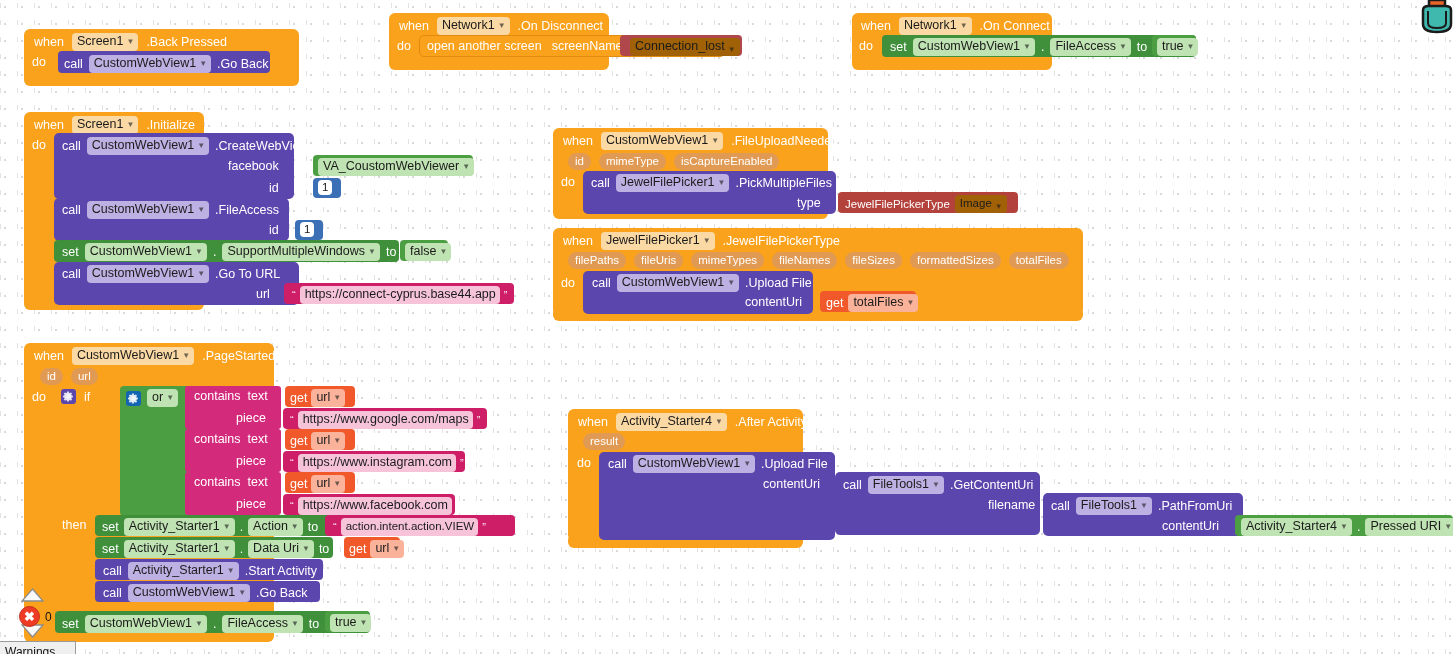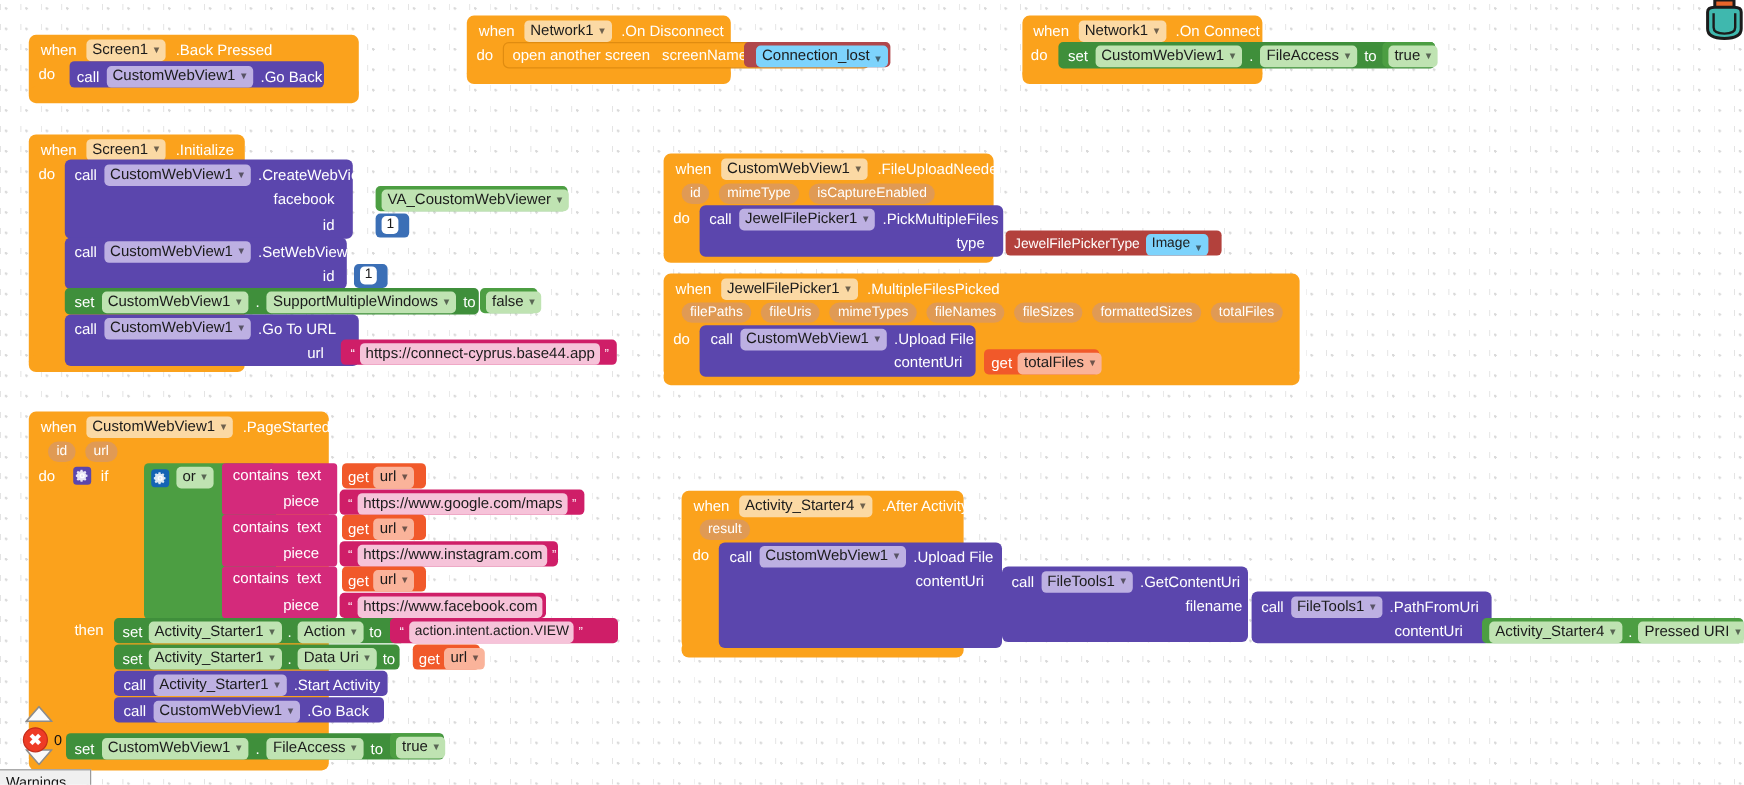--- a/index.html
+++ b/index.html
@@ -53,21 +53,21 @@
   .fld{
     display:inline-flex;align-items:center;gap:3px;
     border-radius:4px;padding:1px 4px 2px 5px;
     font-size:12.5px;line-height:15px;color:#1b1b1b;
   }
   .fld .cara{font-size:8px;line-height:8px;opacity:.62;}
   .f-orange{background:#FBD9A4;}
   .f-purple{background:#BDB0E2;}
   .f-green{background:#BFE3B2;}
   .f-pink{background:#F6C3D9;}
-  .f-red{background:#7dd3fc;align-items:flex-end;}
+  .f-red{background:#a16207;align-items:flex-end;}
   .f-salmon{background:#FAB39A;}
   .f-white{background:#ffffff;}
 
   .param{
     display:inline-block;background:#E09A54;color:#fff;border-radius:9px;
     padding:1px 7px 2px;font-size:11.5px;line-height:14px;
   }
 
   
   .gear{
@@ -235,21 +235,21 @@
       </span>
   </div>
 
   <div class="blk proc" style="left:54px;top:198px;width:235px;height:43px;"></div>
   <div class="row" style="left:62px;top:201px;gap:6px;">
     <span class="lbl">call</span>
     <span class="fld f-purple">
         <span>CustomWebView1</span>
         <span class="cara">▼</span>
       </span>
-    <span class="lbl">.SetWebView</span>
+    <span class="lbl">.FileAccess</span>
   </div>
   <div class="row" style="left:269px;top:223px;">
     <span class="lbl">id</span>
   </div>
   <div class="blk mathb" style="left:295px;top:220px;width:28px;height:20px;border-radius:4px;"></div>
   <div class="row" style="left:300px;top:222px;">
     <span class="fld f-white" style="padding:0 4px;font-size:11.5px;">
         <span>1</span>
       </span>
   </div>
@@ -337,21 +337,21 @@
   </div>
 
   <div class="blk ev" style="left:553px;top:228px;width:530px;height:87px;"></div>
   <div class="blk ev" style="left:553px;top:307px;width:530px;height:14px;"></div>
   <div class="row" style="left:563px;top:232px;gap:8px;">
     <span class="lbl">when</span>
     <span class="fld f-orange">
         <span>JewelFilePicker1</span>
         <span class="cara">▼</span>
       </span>
-    <span class="lbl">.MultipleFilesPicked</span>
+    <span class="lbl">.JewelFilePickerType</span>
   </div>
   <div class="row" style="left:568px;top:252px;gap:8px;">
     <span class="param">filePaths</span>
     <span class="param">fileUris</span>
     <span class="param">mimeTypes</span>
     <span class="param">fileNames</span>
     <span class="param">fileSizes</span>
     <span class="param">formattedSizes</span>
     <span class="param">totalFiles</span>
   </div>

